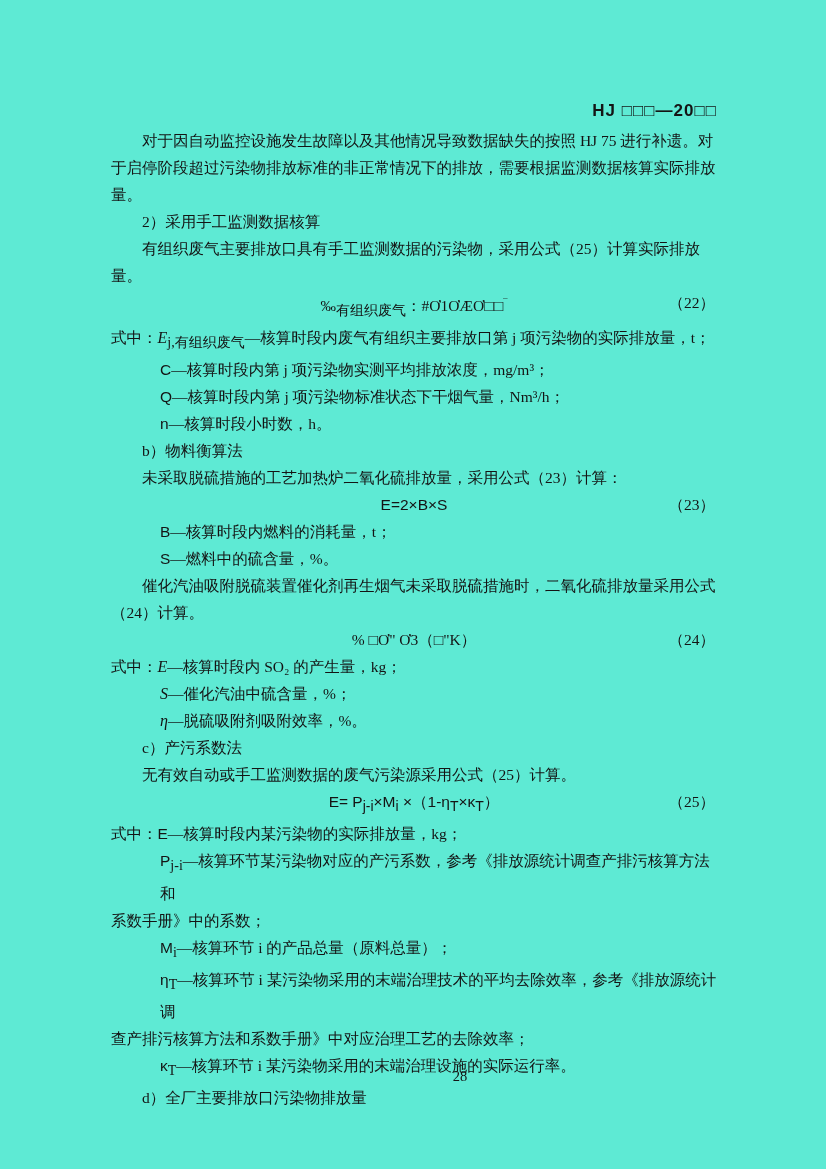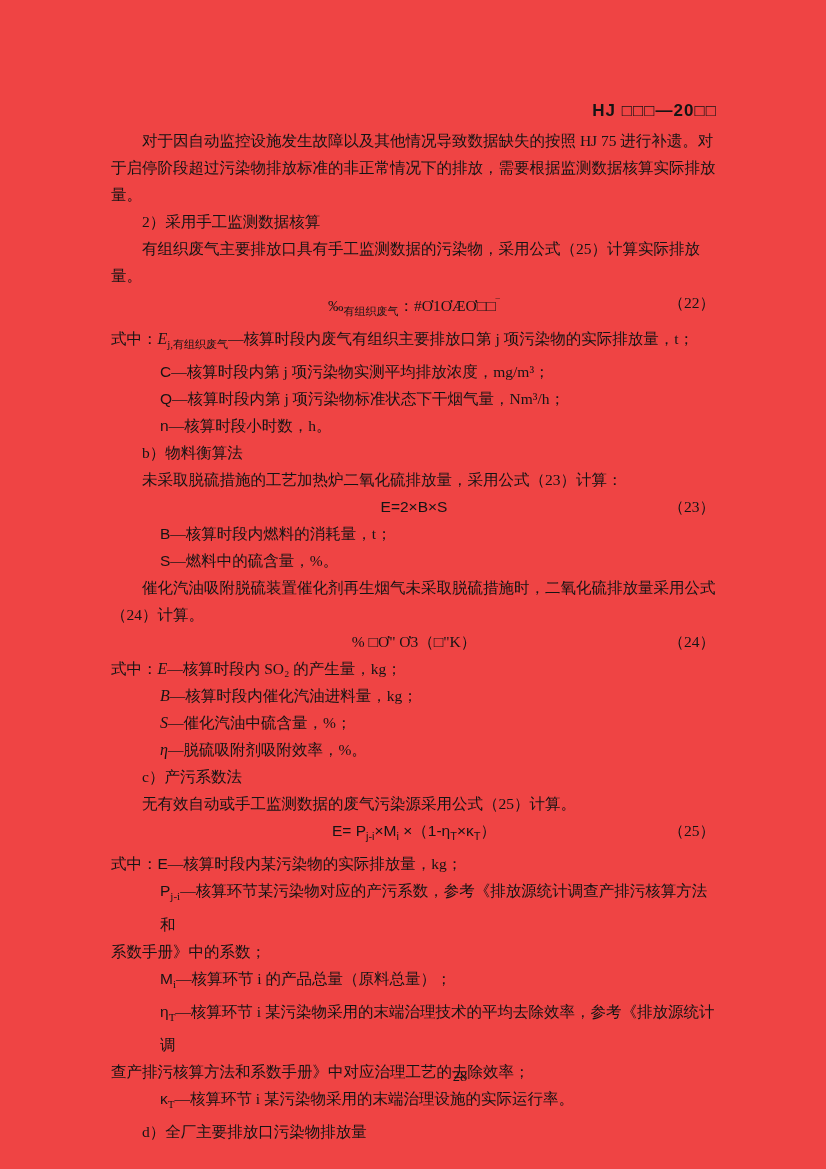--- a/index.html
+++ b/index.html
@@ -1,38 +1,38 @@
 <!DOCTYPE html>
 <html><head>
 <meta charset="utf-8">
 <style>
   html,body{margin:0;padding:0;background:#ffffff;}
   .page{
-    width:826px;height:1169px;position:relative;background:#ef4444;
+    width:826px;height:1169px;position:relative;background:#5eead4;
     font-family:"Liberation Serif","DejaVu Serif",serif;color:#141414;
     overflow:hidden;
     text-decoration:underline;
   }
   .content{
     position:absolute;left:111px;top:99px;width:606px;
     font-size:15.5px;line-height:27px;
   }
   .hdr{
     text-align:right;font-weight:bold;font-size:17px;
     font-family:"Liberation Sans","DejaVu Sans",sans-serif;
     letter-spacing:1px;line-height:24px;margin-bottom:4px;
   }
   .para{text-indent:31px;}
   .item{padding-left:31px;}
   .cont{}
   .def{padding-left:49px;}
   .shi{}
   .sym-s{font-family:"Liberation Sans","DejaVu Sans",sans-serif;}
   .sym-i{font-style:italic;font-size:16px;}
-  .sb{font-size:11px;letter-spacing:0;}
+  .sb{font-size:14px;letter-spacing:0;}
   .sp{font-size:9px;}
   .formula-row{position:relative;text-align:center;}
   .f-sans{font-family:"Liberation Sans","DejaVu Sans",sans-serif;}
   .eqnum{position:absolute;right:2px;top:0;font-family:"Liberation Serif",serif;}
   .pageno{
     position:absolute;top:1068px;left:0;width:100%;text-align:center;
     font-size:14.5px;font-family:"Liberation Serif",serif;color:#141414;margin-left:47px;
   }
 </style>
 </head>
@@ -74,21 +74,20 @@
 
     <div class="para">催化汽油吸附脱硫装置催化剂再生烟气未采取脱硫措施时，二氧化硫排放量采用公式</div>
     <div class="cont">（24）计算。</div>
 
     <div class="formula-row">
       <span>% □Ơ" Ơ3（□"K）</span>
       <span class="eqnum">（24）</span>
     </div>
 
     <div class="shi"><span>式中：</span><span class="sym-i">E</span><span>—核算时段内 SO₂ 的产生量，kg；</span></div>
-    <div class="def"><span class="sym-i">B</span><span>—核算时段内催化汽油进料量，kg；</span></div>
     <div class="def"><span class="sym-i">S</span><span>—催化汽油中硫含量，%；</span></div>
     <div class="def"><span class="sym-i">η</span><span>—脱硫吸附剂吸附效率，%。</span></div>
 
     <div class="item">c）产污系数法</div>
     <div class="para">无有效自动或手工监测数据的废气污染源采用公式（25）计算。</div>
 
     <div class="formula-row f-sans">
       <span><span>E= P</span><sub class="sb">j-i</sub><span>×M</span><sub class="sb">i</sub><span> ×（1-η</span><sub class="sb">T</sub><span>×κ</span><sub class="sb">T</sub><span>）</span></span>
       <span class="eqnum" style="font-family:'Liberation Serif',serif">（25）</span>
     </div>

